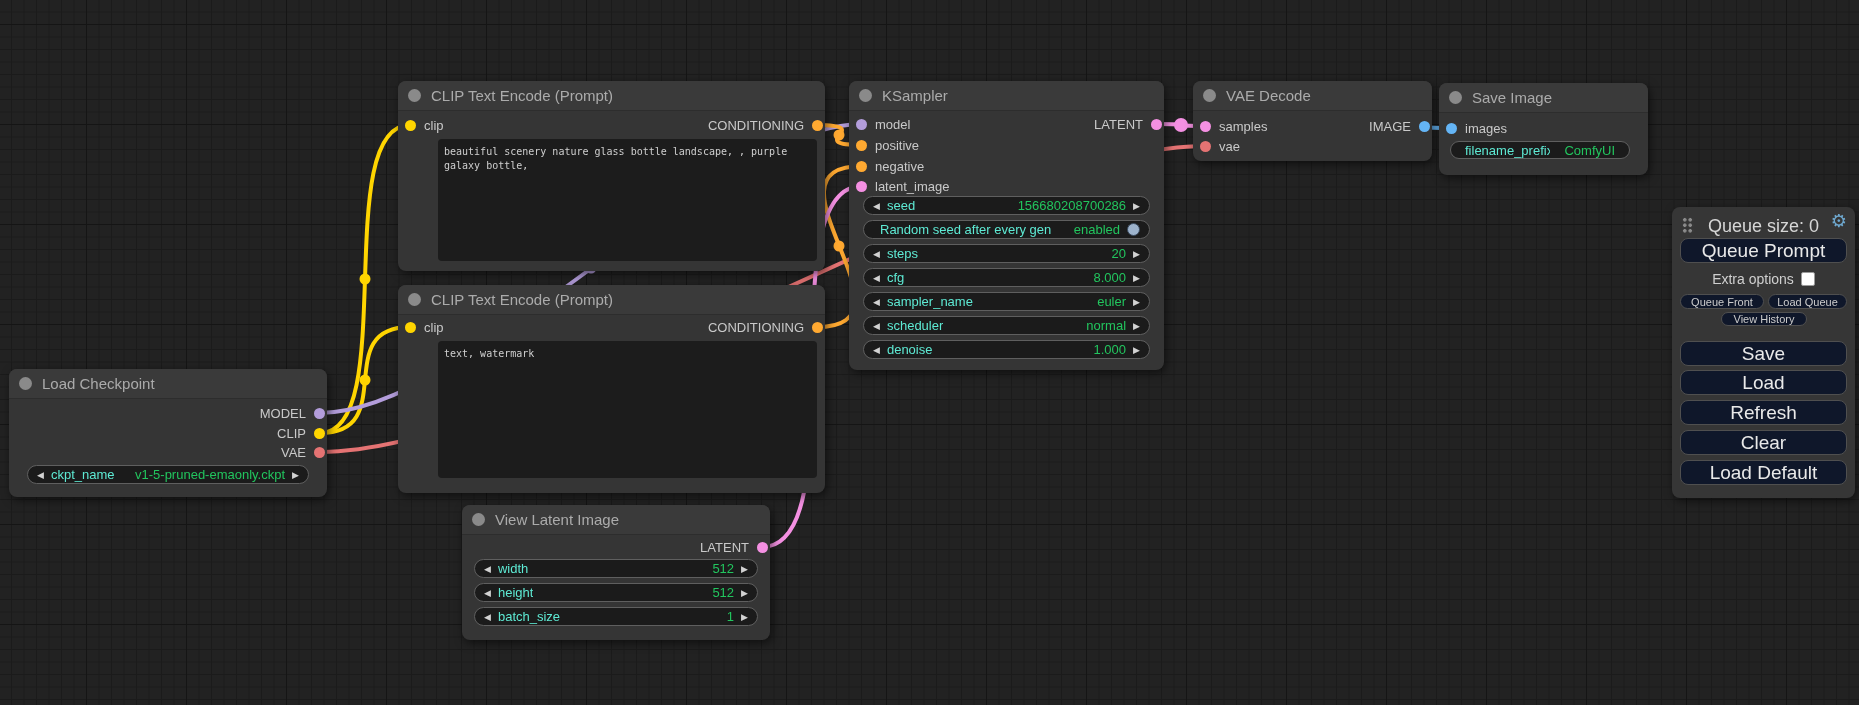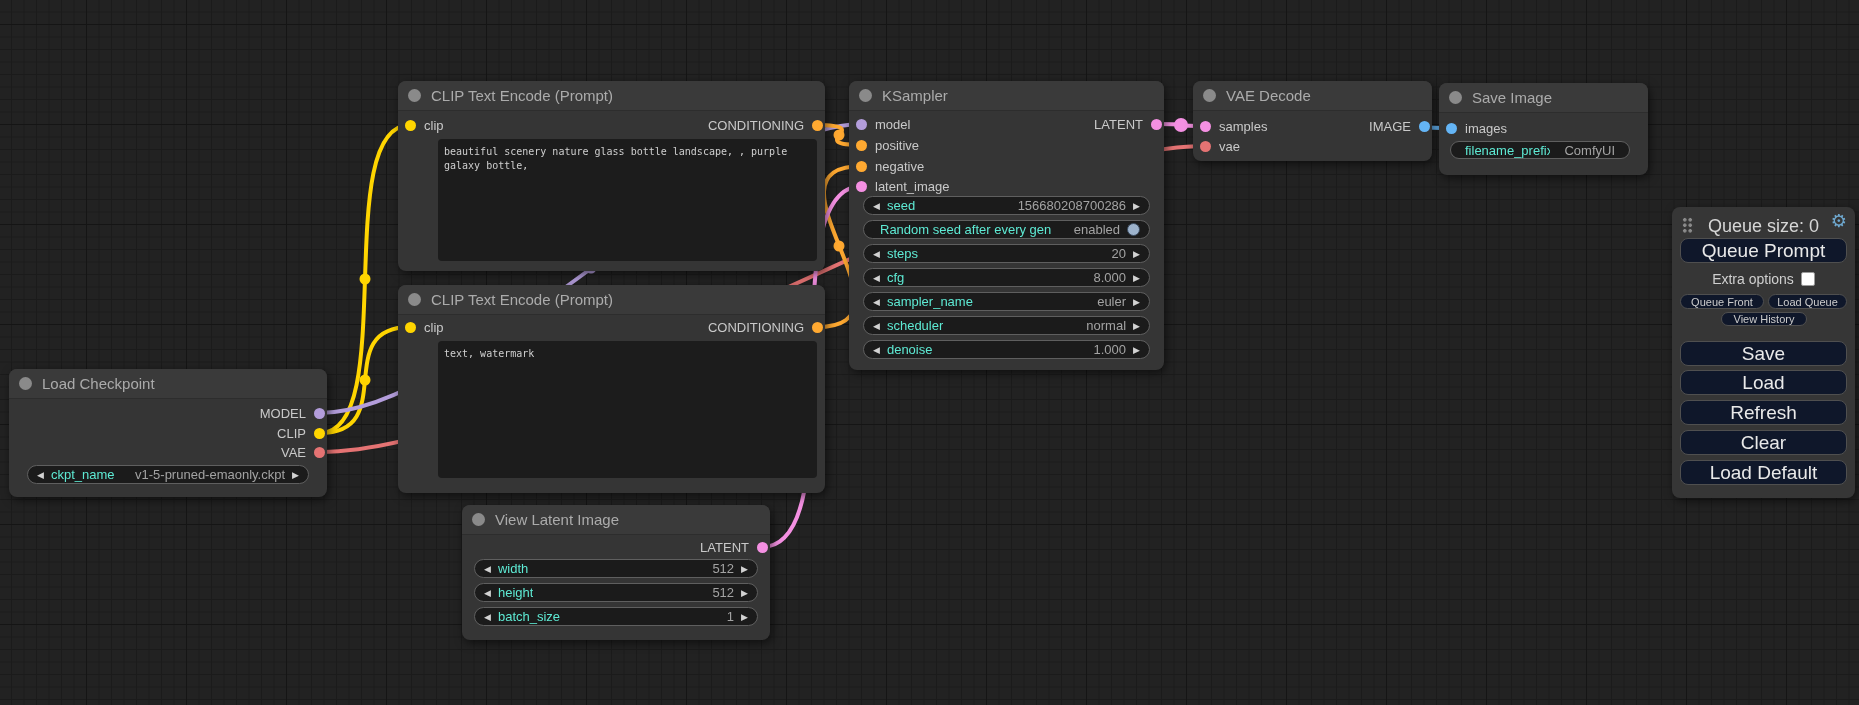--- a/index.html
+++ b/index.html
@@ -37,21 +37,21 @@
     padding:6px 6px;white-space:pre-wrap;word-break:break-word;box-sizing:border-box;overflow:hidden;margin-left:32px;
   }
   .pill{
     position:absolute;height:19px;background:#1b1b1b;border:1px solid #5f5f5f;
     border-radius:10px;display:flex;align-items:center;font-size:13px;
     padding:0 9px;gap:7px;box-sizing:border-box;white-space:nowrap;
   }
   .pill .arrow{color:#d2d2d2;font-size:9px;flex:none;}
   .pill .wlabel{color:#5eead4;overflow:hidden;}
   .pill .spacer{flex:1;}
-  .pill .wvalue{color:#a3a3a3;}
+  .pill .wvalue{color:#22c55e;}
   .toggle-circle{width:13px;height:13px;border-radius:50%;flex:none;border:1px solid #3a4a5e;box-sizing:border-box;}
   
   #queue-panel{
     position:absolute;left:1672px;top:207px;width:183px;height:291px;z-index:3;
     background:#363636;border-radius:8px;box-shadow:2px 3px 10px rgba(0,0,0,.55);
   }
   .qp-abs{position:absolute;box-sizing:border-box;}
   .drag-handle{
     left:10px;top:10px;width:12px;height:16px;
     background-image:radial-gradient(circle,#8b8b8b 1.5px,transparent 2px);

